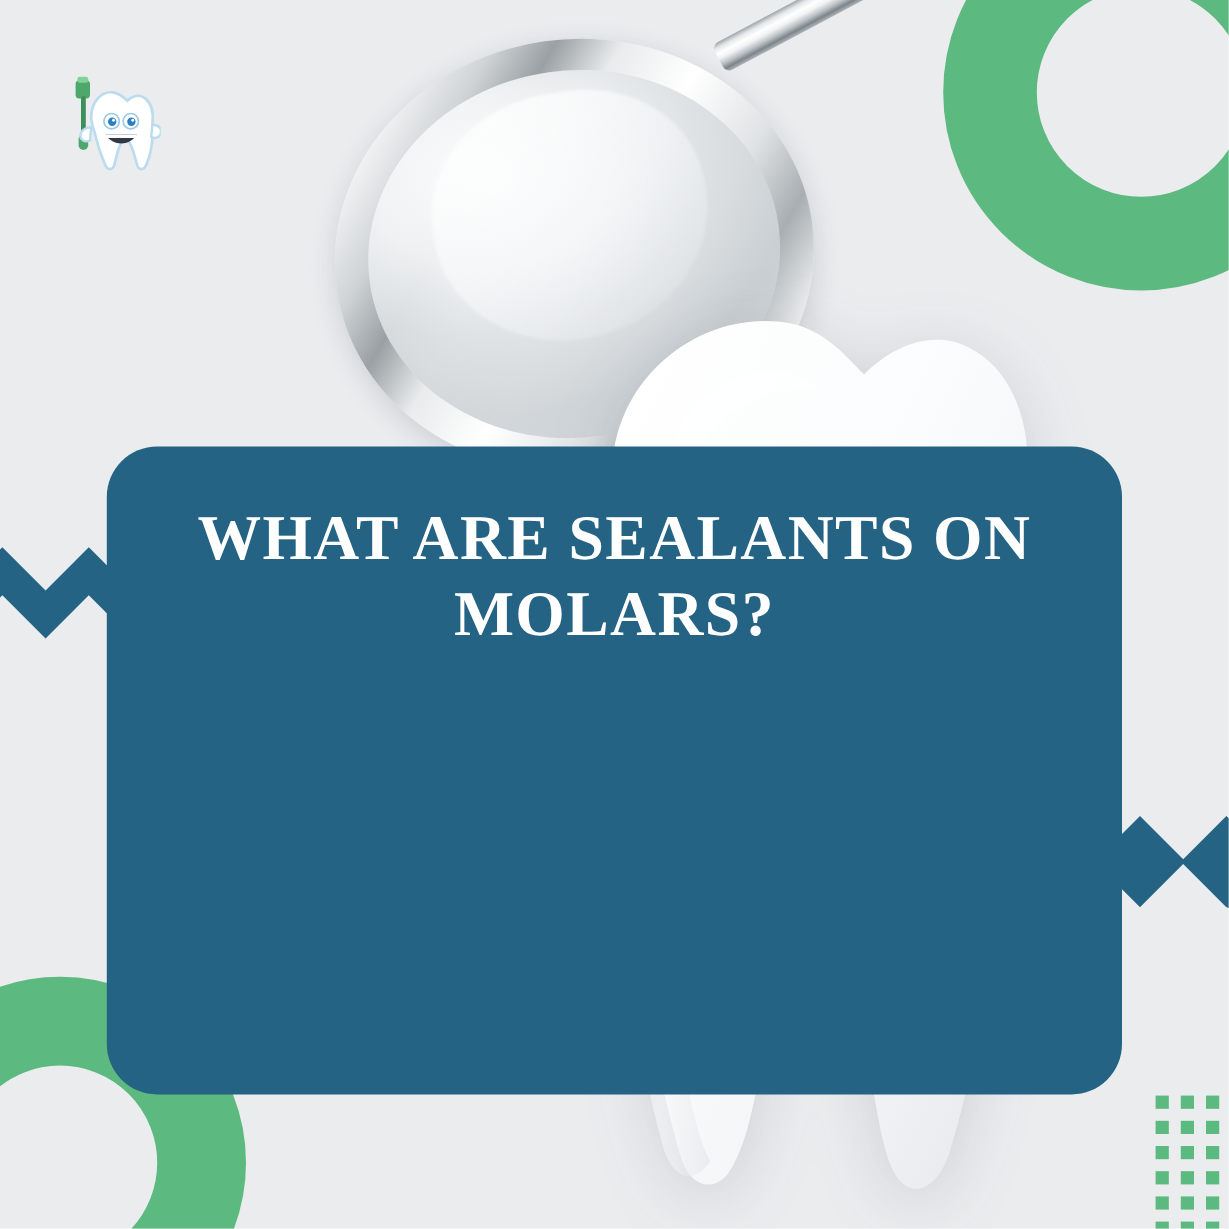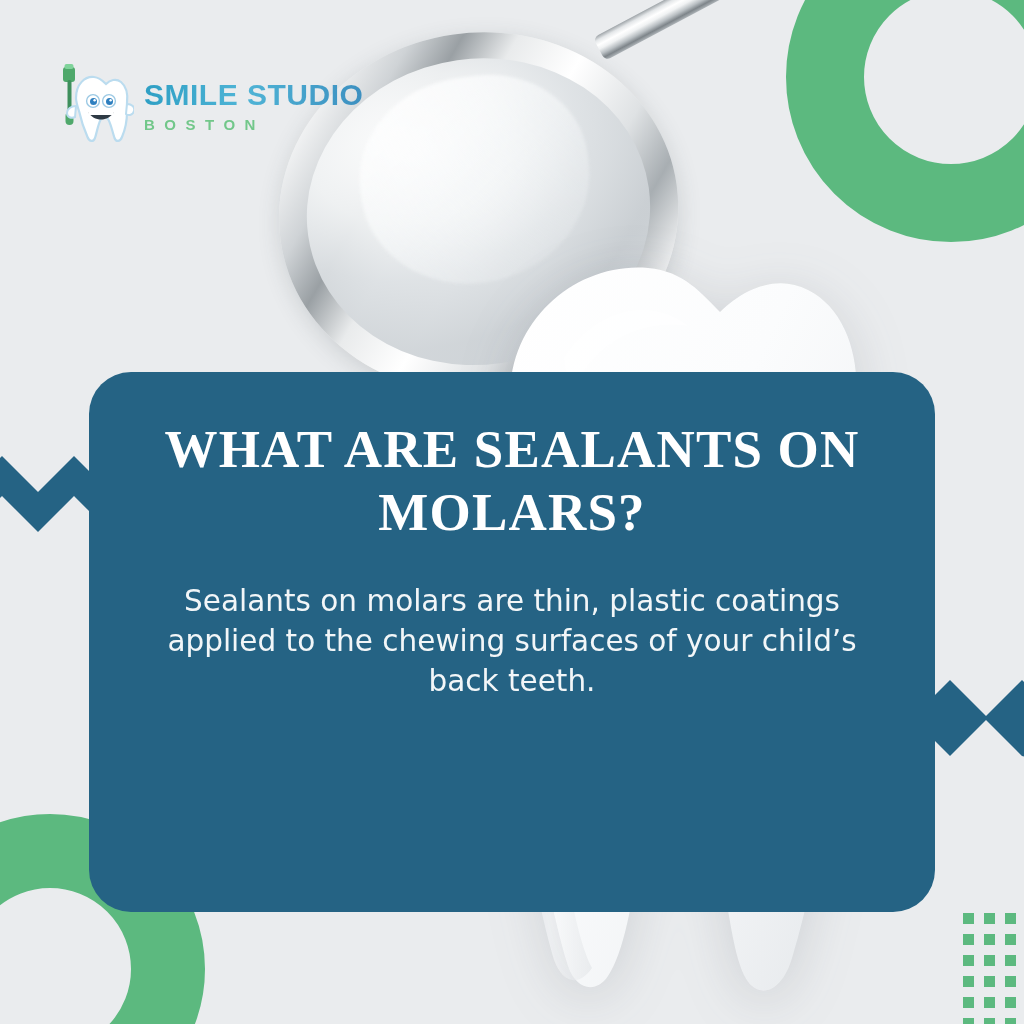--- a/index.html
+++ b/index.html
@@ -300,24 +300,19 @@
         <circle cx="57" cy="39" r="6.4" fill="#ffffff" stroke="#9CC9E4" stroke-width="1.4"></circle>
         <circle cx="41.5" cy="39.5" r="3.5" fill="#2E7FBF"></circle>
         <circle cx="57.5" cy="39.5" r="3.5" fill="#2E7FBF"></circle>
         <circle cx="42.6" cy="38.2" r="1.2" fill="#ffffff"></circle>
         <circle cx="58.6" cy="38.2" r="1.2" fill="#ffffff"></circle>
 
         <path d="M 36 50 C 42 60, 56 60, 62 50 Z" fill="#2E3A44"></path>
         <path d="M 36 50 L 62 50 L 61 53 L 37 53 Z" fill="#ffffff"></path>
       </svg>
     </div>
-    <div id="logo-text">
-      <span id="logo-name">SMILE STUDIO</span>
-      <span id="logo-sub">BOSTON</span>
-    </div>
   </div>
 
   <div id="info-card">
     <h1 id="card-heading">WHAT ARE SEALANTS ON MOLARS?</h1>
-    <p id="card-body">Sealants on molars are thin, plastic coatings applied to the chewing surfaces of your child’s back teeth.</p>
   </div>
 
 </div>
 
 </body></html>

